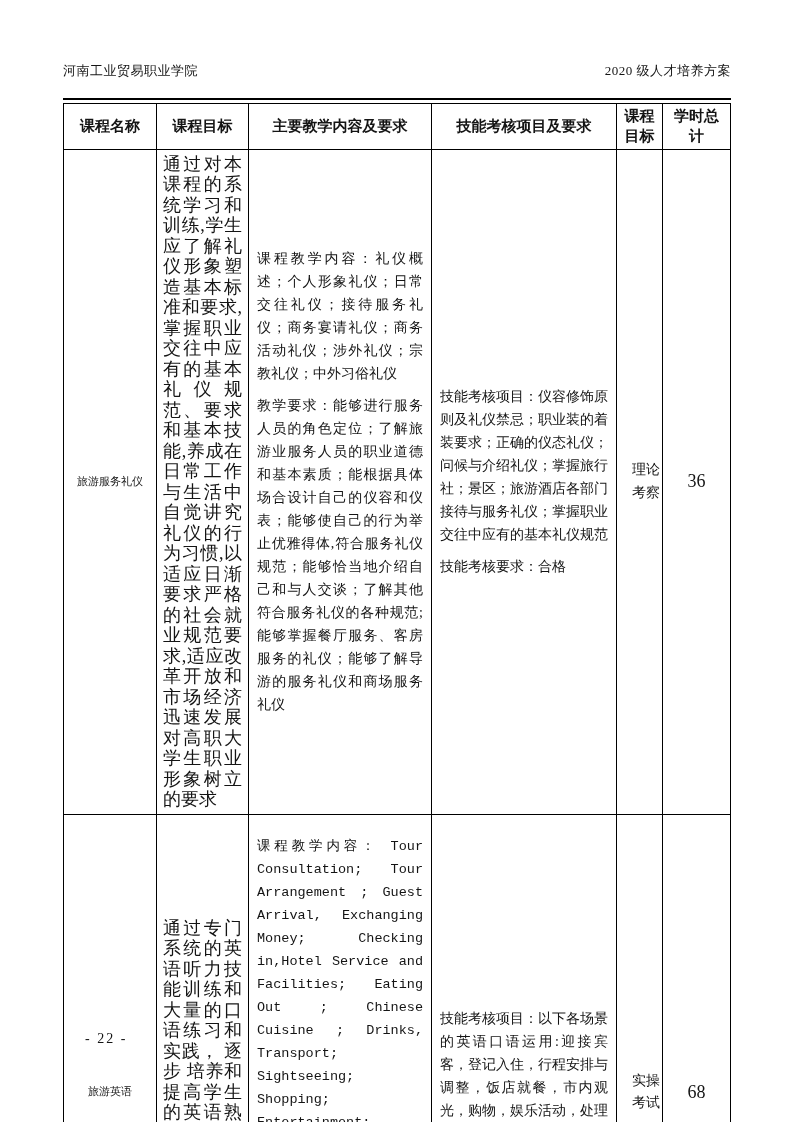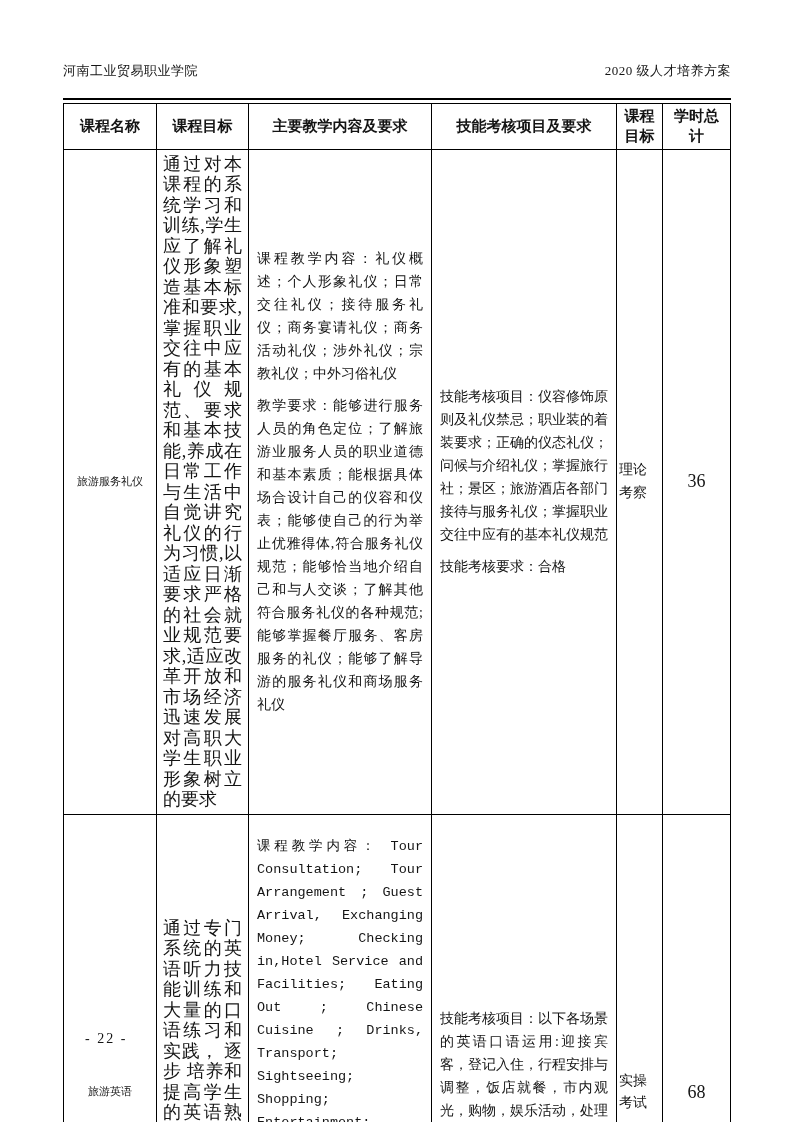--- a/index.html
+++ b/index.html
@@ -74,21 +74,21 @@
     text-justify: inter-ideograph;
   }
   td.cell-content p, td.cell-assess p { margin: 0; }
   td.cell-content p + p, td.cell-assess p + p { margin-top: 9px; }
   td.cell-content.mono {
     font-family: "Liberation Mono", "DejaVu Sans Mono", monospace;
     font-size: 13.5px;
     line-height: 23px;
   }
   td.cell-method {
-    text-align: left;
+    text-align: right;
     font-size: 14px;
     padding: 2px 2px;
     line-height: 1.6;
   }
   td.cell-hours {
     text-align: center;
     font-size: 18px;
     padding: 2px 2px;
   }
   .doc-footer {

